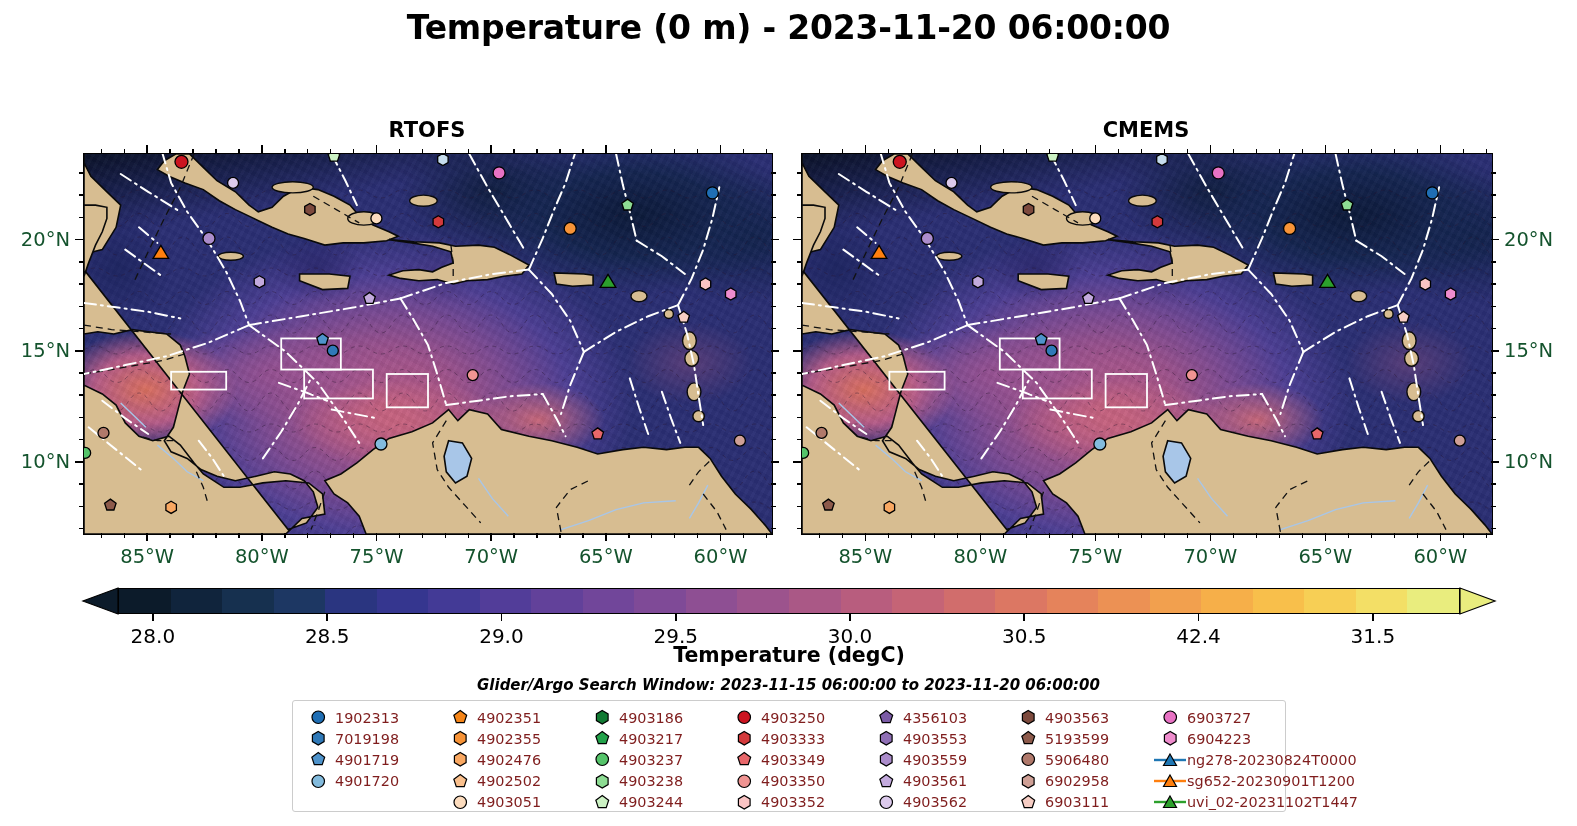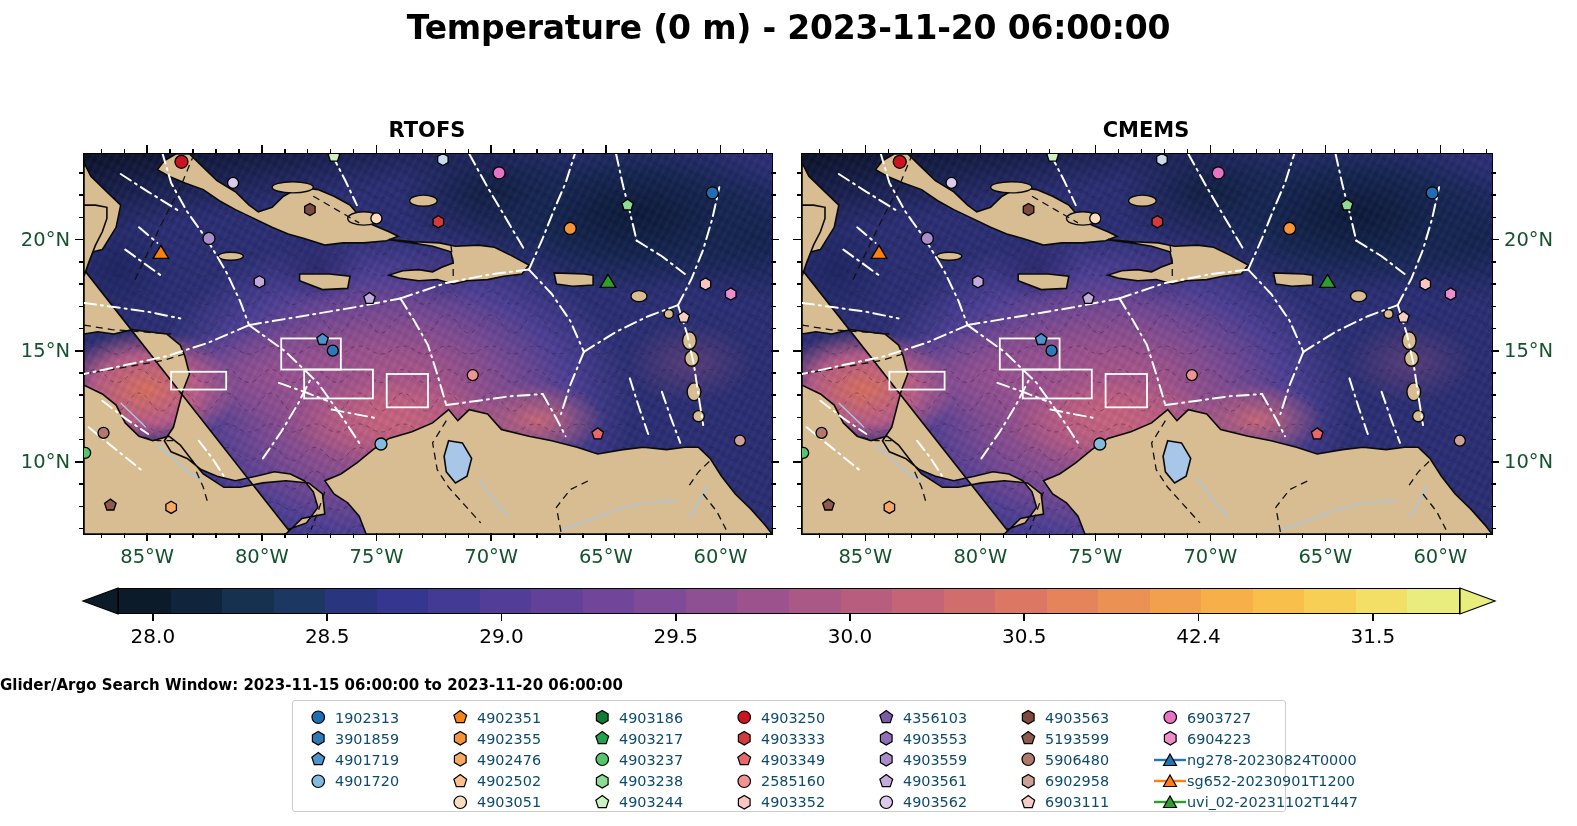--- a/index.html
+++ b/index.html
@@ -55,28 +55,28 @@
   .tick{position:absolute;background:#000;}
   .ticklabel{position:absolute;font-size:19.5px;color:#14532d;font-family:"DejaVu Sans",sans-serif;white-space:nowrap;}
 
   
   .cbar-wrap{position:absolute;}
   .cbar-body{position:absolute;border:1.2px solid #000;box-sizing:border-box;}
   .cbar-tick{position:absolute;background:#000;width:1.6px;}
   .cbar-lab{position:absolute;font-size:20px;color:#000;text-align:center;font-family:"DejaVu Sans",sans-serif;}
   .cbar-xlabel{position:absolute;width:100%;text-align:center;font-weight:bold;font-size:20.5px;color:#000;}
 
-  .search-window{position:absolute;width:100%;text-align:left;font-weight:bold;font-size:15px;color:#000;}
+  .search-window{position:absolute;width:100%;text-align:center;font-style:italic;font-weight:bold;font-size:15px;color:#000;}
 
   
   .legend-box{position:absolute;border:1px solid #cccccc;background:#ffffff;border-radius:3px;box-sizing:border-box;}
   .legend-grid{position:absolute;left:8px;top:6px;display:grid;grid-auto-flow:column;grid-template-rows:repeat(5,21.1px);column-gap:0px;}
   .leg-item{display:flex;align-items:center;height:21.1px;white-space:nowrap;}
   .leg-sym{width:34px;display:flex;align-items:center;justify-content:center;flex:none;}
-  .leg-txt{font-size:14.4px;color:#0c4a6e;font-family:"DejaVu Sans",sans-serif;}
+  .leg-txt{font-size:14.4px;color:#7f1d1d;font-family:"DejaVu Sans",sans-serif;}
 
   svg{display:block;overflow:visible;}
 </style>
 </head>
 <body>
 
 <div class="fig-title">Temperature (0 m) - 2023-11-20 06:00:00</div>
 
 <div id="panels-host">
     <div class="panel-title" style="left: 83px; top: 118px; width: 688px;">RTOFS</div>
@@ -586,41 +586,42 @@
       <div class="cbar-lab" style="left: 512.714px; top: 36px; width: 90px;">29.5</div>
       <div class="cbar-tick" style="left: 731.2px; top: 26px; height: 7px;"></div>
       <div class="cbar-lab" style="left: 687px; top: 36px; width: 90px;">30.0</div>
       <div class="cbar-tick" style="left: 905.486px; top: 26px; height: 7px;"></div>
       <div class="cbar-lab" style="left: 861.286px; top: 36px; width: 90px;">30.5</div>
       <div class="cbar-tick" style="left: 1079.77px; top: 26px; height: 7px;"></div>
       <div class="cbar-lab" style="left: 1035.57px; top: 36px; width: 90px;">42.4</div>
       <div class="cbar-tick" style="left: 1254.06px; top: 26px; height: 7px;"></div>
       <div class="cbar-lab" style="left: 1209.86px; top: 36px; width: 90px;">31.5</div>
     </div>
+  <div class="cbar-xlabel" style="top:55px;left:0;">Temperature (degC)</div>
 </div>
 
 <div class="search-window" style="left:0;top:676px;">Glider/Argo Search Window: 2023-11-15 06:00:00 to 2023-11-20 06:00:00</div>
 
 <div class="legend-box" id="legend-box" style="left:292px;top:700px;width:994px;height:112px;">
   <div class="legend-grid" id="legend-grid">
       <div class="leg-item" style="width: 142px;">
         <span class="leg-sym">
           <svg width="16.5" height="16.5" viewBox="-8.25 -8.25 16.5 16.5">
             <circle cx="0" cy="0" r="6.25" fill="#1f6eb4" stroke="#000" stroke-width="1.2"></circle>
           </svg>
         </span>
         <span class="leg-txt">1902313</span>
       </div>
       <div class="leg-item" style="width: 142px;">
         <span class="leg-sym">
           <svg width="16.5" height="16.5" viewBox="-8.25 -8.25 16.5 16.5">
             <polygon points="4.133182947122317e-16,-6.75 5.84567147554496,-3.375 5.845671475544961,3.3749999999999987 4.133182947122317e-16,6.75 -5.84567147554496,3.375000000000002 -5.84567147554496,-3.375000000000001" fill="#2f79b8" stroke="#000" stroke-width="1.2"></polygon>
           </svg>
         </span>
-        <span class="leg-txt">3901859</span>
+        <span class="leg-txt">7019198</span>
       </div>
       <div class="leg-item" style="width: 142px;">
         <span class="leg-sym">
           <svg width="16.5" height="16.5" viewBox="-8.25 -8.25 16.5 16.5">
             <polygon points="4.133182947122317e-16,-6.75 6.419631484992286,-2.085864712030895 3.967550452974194,5.4608647120308955 -3.967550452974193,5.4608647120308955 -6.419631484992287,-2.085864712030894" fill="#4e93cb" stroke="#000" stroke-width="1.2"></polygon>
           </svg>
         </span>
         <span class="leg-txt">4901719</span>
       </div>
       <div class="leg-item" style="width: 142px;">
@@ -742,21 +743,21 @@
           </svg>
         </span>
         <span class="leg-txt">4903349</span>
       </div>
       <div class="leg-item" style="width: 142px;">
         <span class="leg-sym">
           <svg width="16.5" height="16.5" viewBox="-8.25 -8.25 16.5 16.5">
             <circle cx="0" cy="0" r="6.25" fill="#f09492" stroke="#000" stroke-width="1.2"></circle>
           </svg>
         </span>
-        <span class="leg-txt">2585160</span>
+        <span class="leg-txt">4903350</span>
       </div>
       <div class="leg-item" style="width: 142px;">
         <span class="leg-sym">
           <svg width="16.5" height="16.5" viewBox="-8.25 -8.25 16.5 16.5">
             <polygon points="4.133182947122317e-16,-6.75 5.84567147554496,-3.375 5.845671475544961,3.3749999999999987 4.133182947122317e-16,6.75 -5.84567147554496,3.375000000000002 -5.84567147554496,-3.375000000000001" fill="#fac4c4" stroke="#000" stroke-width="1.2"></polygon>
           </svg>
         </span>
         <span class="leg-txt">4903352</span>
       </div>
       <div class="leg-item" style="width: 142px;">

